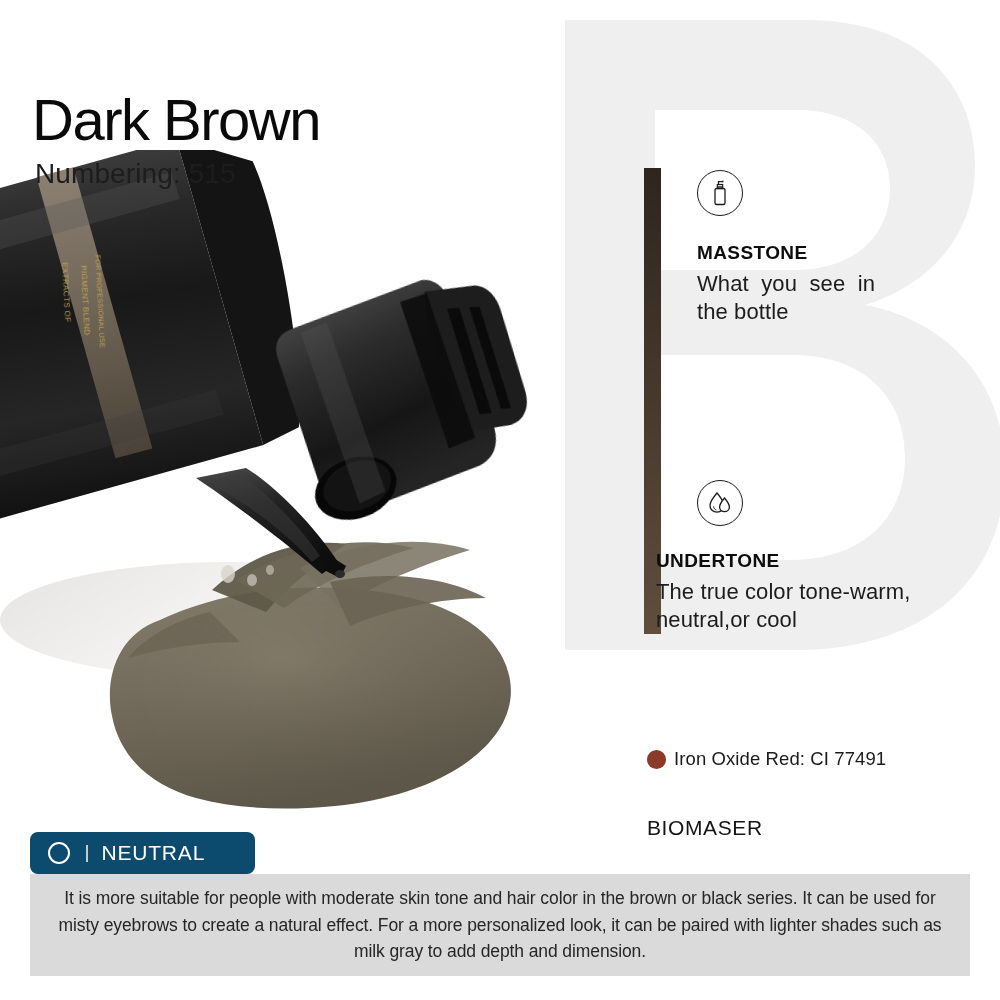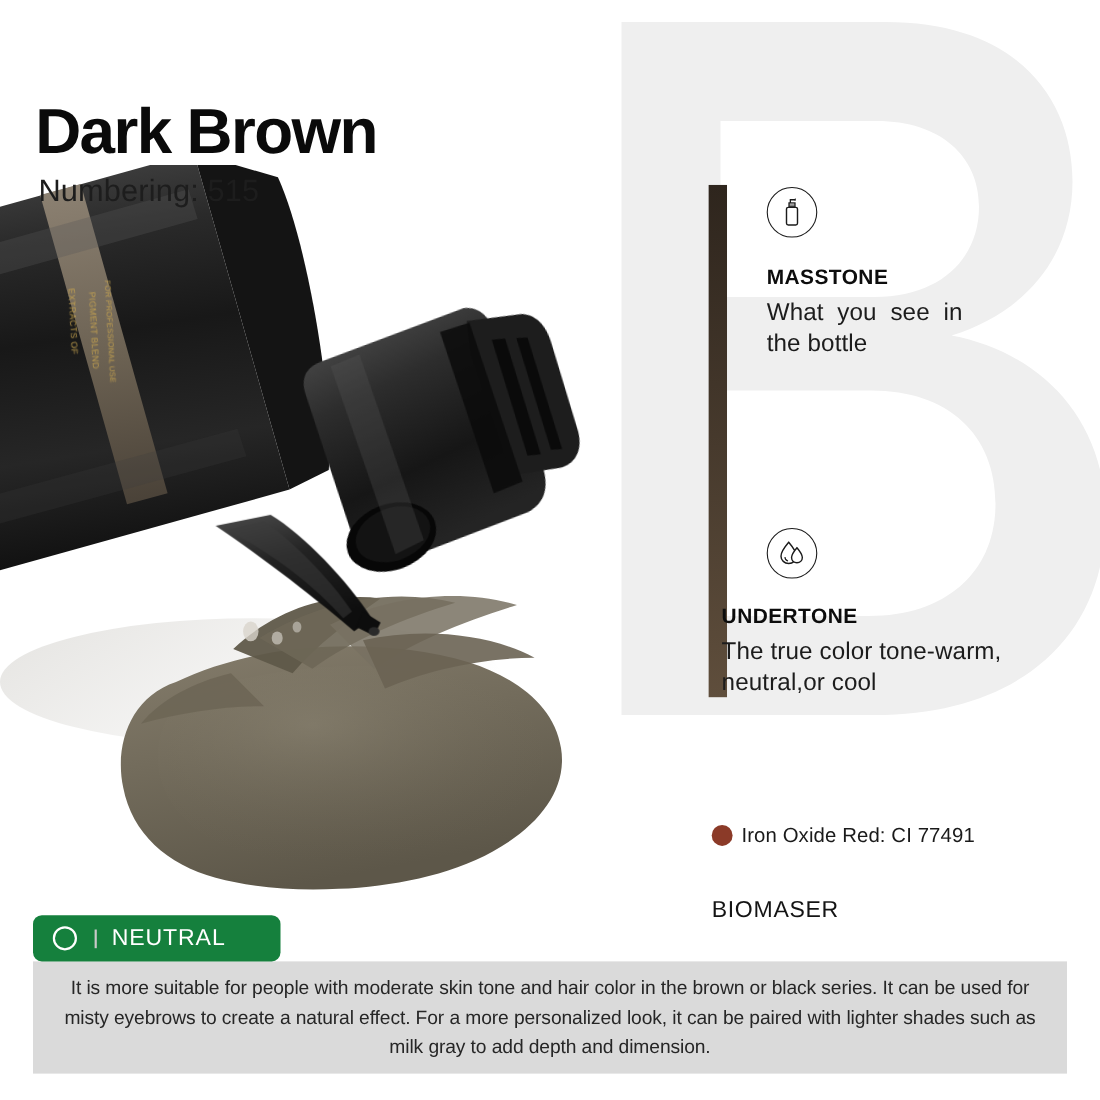--- a/index.html
+++ b/index.html
@@ -23,21 +23,21 @@
     width: 520px; height: 880px;
     z-index: 0;
     pointer-events: none;
   }
 
   
   .title {
     position: absolute;
     left: 32px; top: 86px;
     font-size: 58px;
-    font-weight: 700;
+    font-weight: 400;
     letter-spacing: -1.5px;
     color: #0a0a0a;
     z-index: 6;
     white-space: nowrap;
   }
   .subtitle {
     position: absolute;
     left: 35px; top: 158px;
     font-size: 28px;
     font-weight: 400;
@@ -123,21 +123,21 @@
     color: #141414;
     z-index: 6;
   }
 
   
   .badge {
     position: absolute;
     left: 30px; top: 832px;
     height: 42px;
     min-width: 225px;
-    background: #15803d;
+    background: #0c4a6e;
     border-radius: 8px;
     display: flex;
     align-items: center;
     padding: 4px 18px;
     z-index: 7;
   }
   .badge-ring {
     width: 22px; height: 22px;
     border: 2px solid #ffffff;
     border-radius: 50%;

